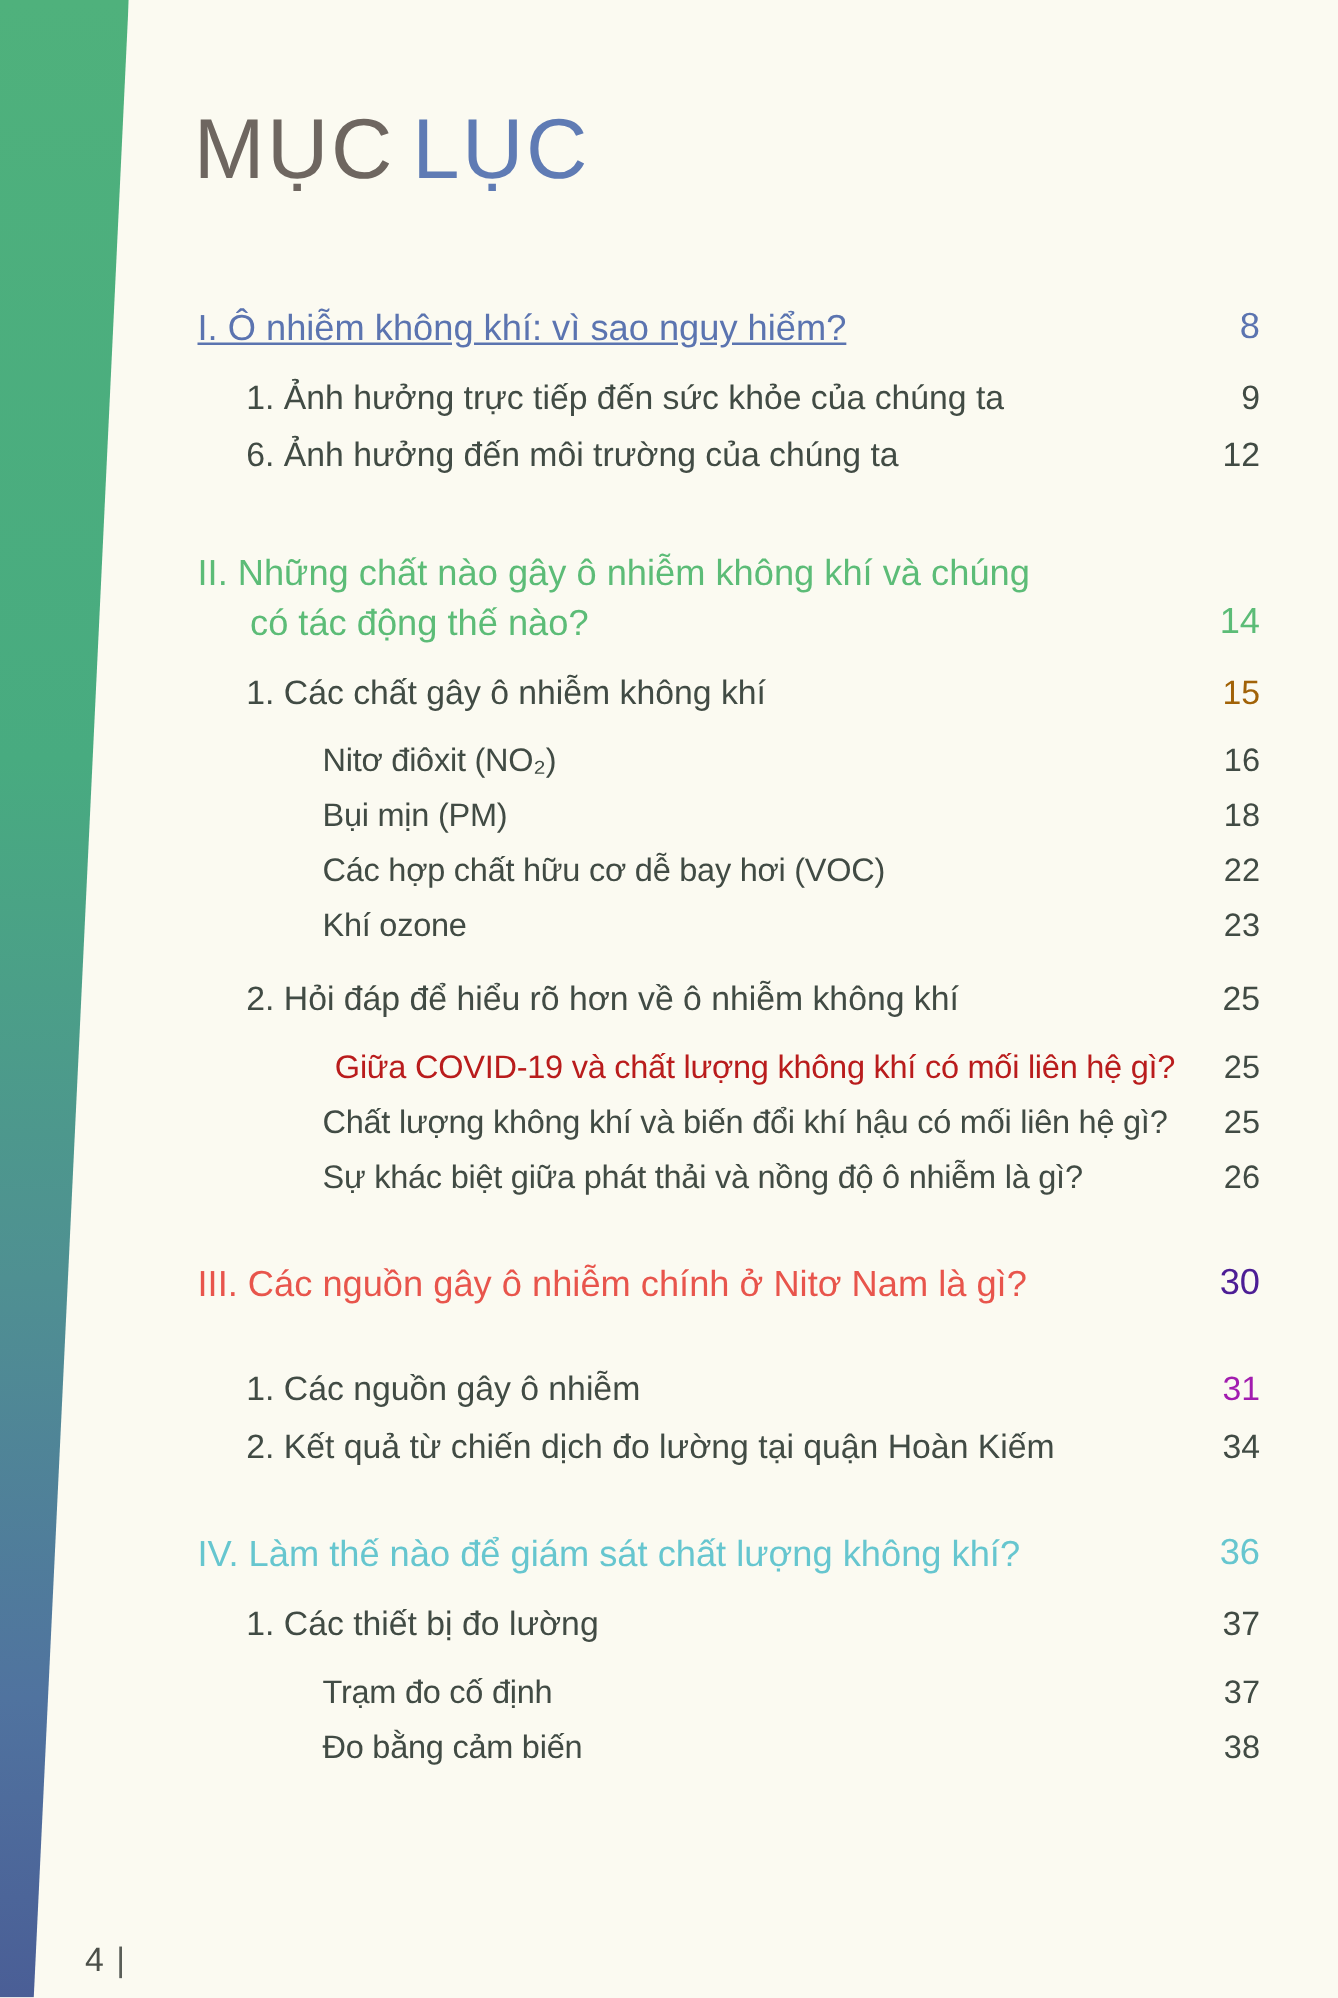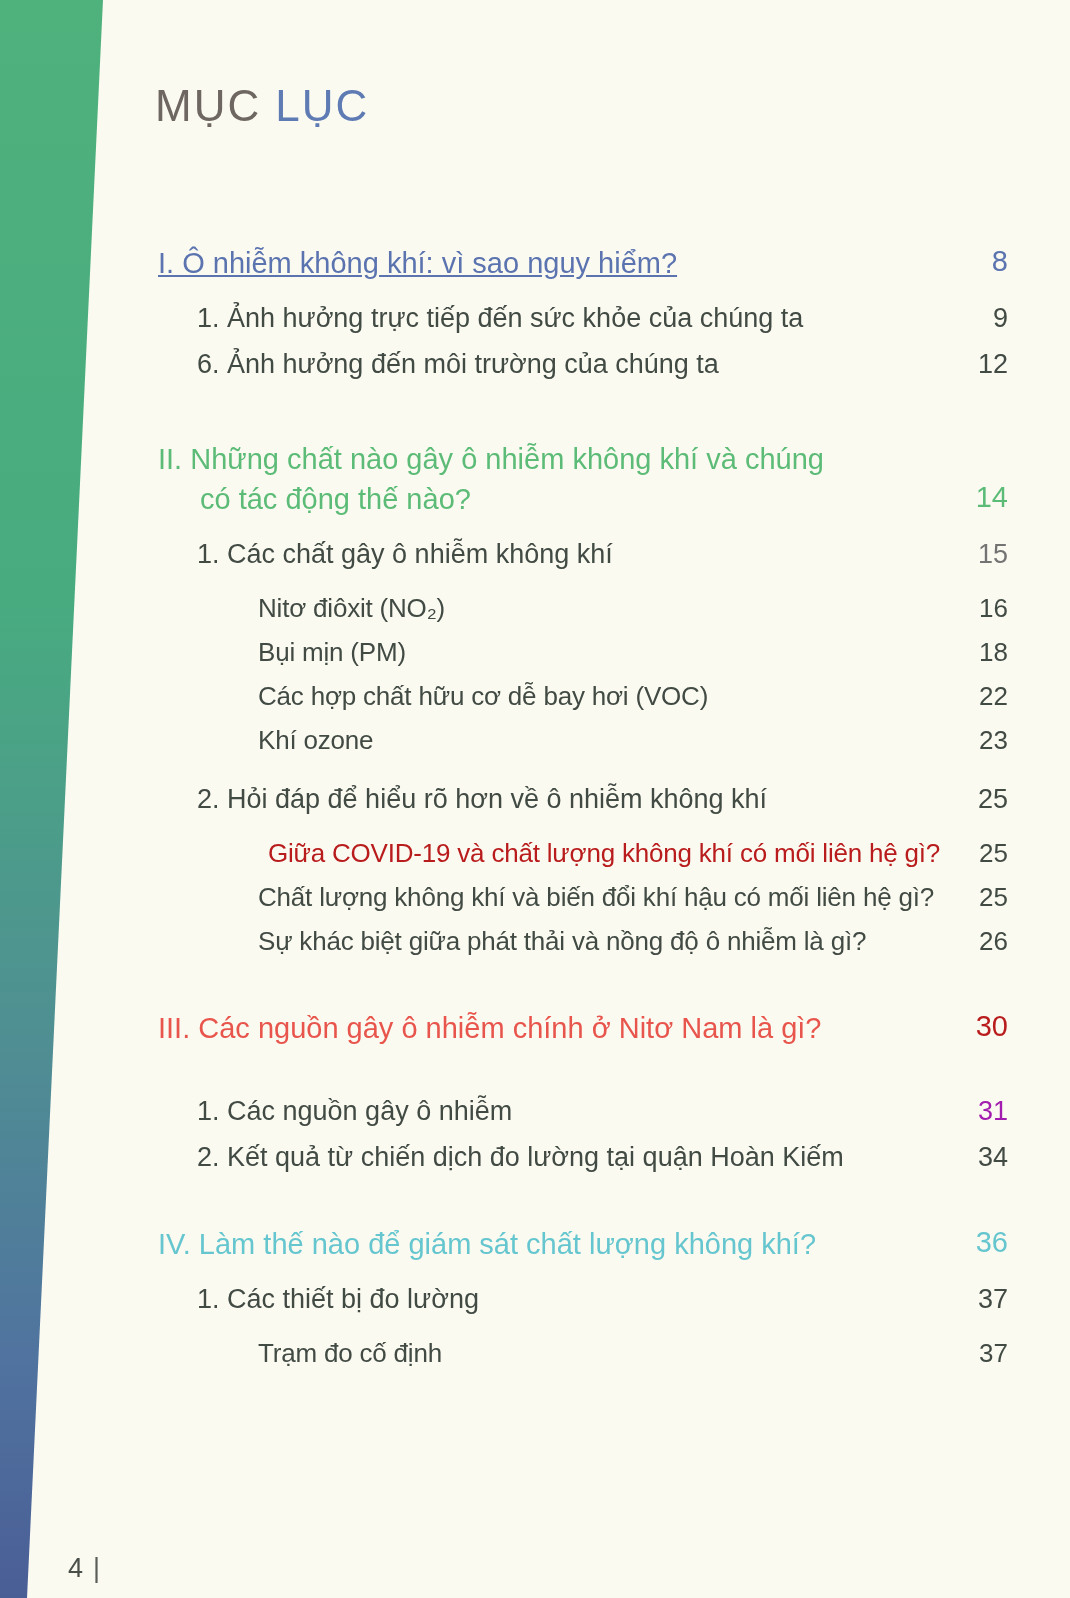--- a/index.html
+++ b/index.html
@@ -9,21 +9,21 @@
     font-family:"Liberation Sans","DejaVu Sans",sans-serif;
   }
   
   .stripe{
     position:absolute;left:0;top:0;width:110px;height:1598px;
     background:linear-gradient(180deg,#4fb17c 0%,#48ab80 38%,#4f9092 64%,#50739f 85%,#4a5e96 100%);
     clip-path:polygon(0 0,103px 0,27px 100%,0 100%);
   }
   .title{
     position:absolute;left:155px;top:82px;margin:0;
-    font-size:44px;font-weight:400;letter-spacing:2px;line-height:1.1;
+    font-size:68px;font-weight:400;letter-spacing:2px;line-height:1.1;
   }
   .title .w2{margin-left:14px;}
   .toc{
     position:absolute;left:158px;top:240px;right:62px;
   }
   .row{
     display:flex;justify-content:space-between;align-items:flex-end;
     line-height:43px;
   }
   .row .label{flex:1 1 auto;}
@@ -64,21 +64,21 @@
       <span class="label" style="color: rgb(65, 75, 68);">6. Ảnh hưởng đến môi trường của chúng ta</span>
       <span class="pagenum" style="color: rgb(65, 75, 68);">12</span>
     </div>
     <div class="row section">
       <span class="label" style="color: rgb(92, 188, 119); margin-top: 11px;">II. Những chất nào gây ô nhiễm không khí và chúng
 có tác động thế nào?</span>
       <span class="pagenum" style="color: rgb(92, 188, 119);">14</span>
     </div>
     <div class="row item">
       <span class="label" style="color: rgb(65, 75, 68);">1. Các chất gây ô nhiễm không khí</span>
-      <span class="pagenum" style="color: #737373;">15</span>
+      <span class="pagenum" style="color: #a16207;">15</span>
     </div>
     <div class="row subitem">
       <span class="label" style="color: rgb(65, 75, 68);">Nitơ điôxit (NO₂)</span>
       <span class="pagenum" style="color: rgb(65, 75, 68);">16</span>
     </div>
     <div class="row subitem">
       <span class="label" style="color: rgb(65, 75, 68);">Bụi mịn (PM)</span>
       <span class="pagenum" style="color: rgb(65, 75, 68);">18</span>
     </div>
     <div class="row subitem">
@@ -100,21 +100,21 @@
     <div class="row subitem">
       <span class="label" style="color: rgb(65, 75, 68);">Chất lượng không khí và biến đổi khí hậu có mối liên hệ gì?</span>
       <span class="pagenum" style="color: rgb(65, 75, 68);">25</span>
     </div>
     <div class="row subitem">
       <span class="label" style="color: rgb(65, 75, 68);">Sự khác biệt giữa phát thải và nồng độ ô nhiễm là gì?</span>
       <span class="pagenum" style="color: rgb(65, 75, 68);">26</span>
     </div>
     <div class="row section">
       <span class="label" style="color: rgb(232, 85, 76);">III. Các nguồn gây ô nhiễm chính ở Nitơ Nam là gì?</span>
-      <span class="pagenum" style="color: #b91c1c; text-align: right;">30</span>
+      <span class="pagenum" style="color: #4c1d95; text-align: right;">30</span>
     </div>
     <div class="row item">
       <span class="label" style="color: rgb(65, 75, 68);">1. Các nguồn gây ô nhiễm</span>
       <span class="pagenum" style="color: #a21caf; margin-top: 28px;">31</span>
     </div>
     <div class="row item">
       <span class="label" style="color: rgb(65, 75, 68);">2. Kết quả từ chiến dịch đo lường tại quận Hoàn Kiếm</span>
       <span class="pagenum" style="color: rgb(65, 75, 68);">34</span>
     </div>
     <div class="row section">
@@ -122,15 +122,19 @@
       <span class="pagenum" style="color: rgb(102, 198, 207);">36</span>
     </div>
     <div class="row item">
       <span class="label" style="color: rgb(65, 75, 68);">1. Các thiết bị đo lường</span>
       <span class="pagenum" style="color: rgb(65, 75, 68);">37</span>
     </div>
     <div class="row subitem">
       <span class="label" style="color: rgb(65, 75, 68);">Trạm đo cố định</span>
       <span class="pagenum" style="color: rgb(65, 75, 68);">37</span>
     </div>
+    <div class="row subitem">
+      <span class="label" style="color: rgb(65, 75, 68);">Đo bằng cảm biến</span>
+      <span class="pagenum" style="color: rgb(65, 75, 68);">38</span>
+    </div>
   </div>
 
 <div class="footer"><span>4</span><span class="bar">|</span></div>
 
 </body></html>

